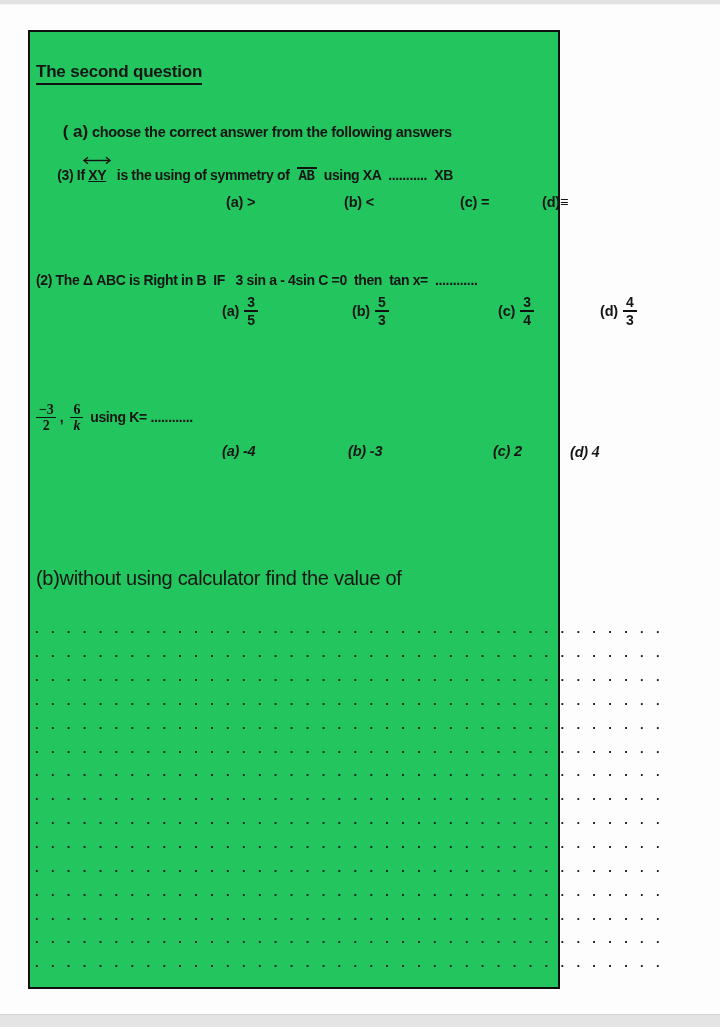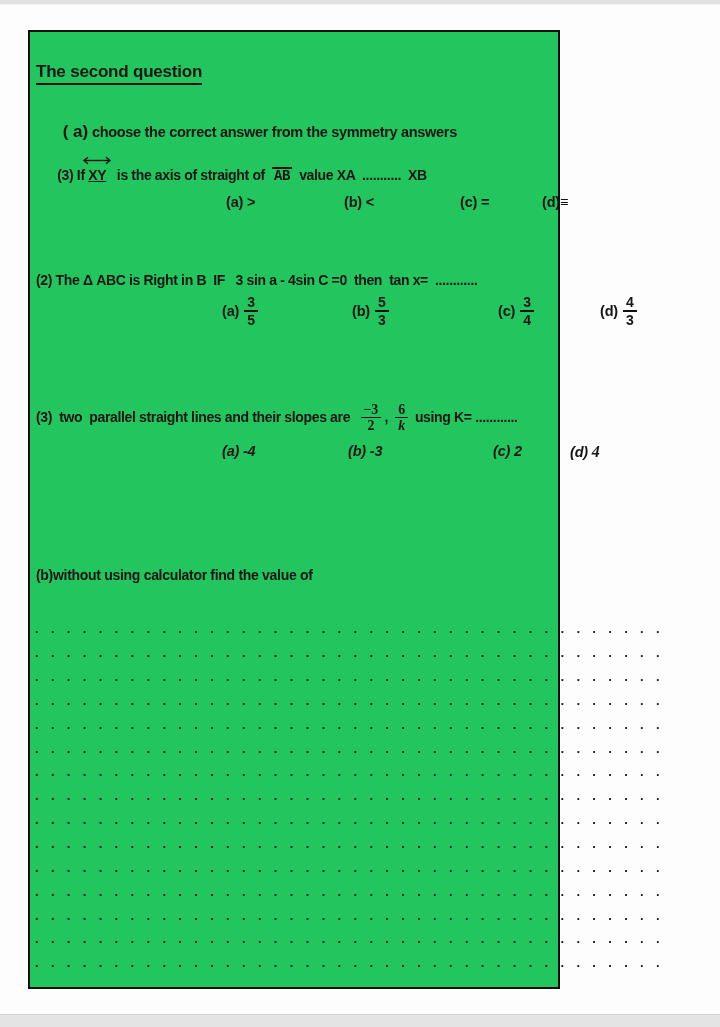--- a/index.html
+++ b/index.html
@@ -76,21 +76,21 @@
   .frac.serif .num { border-bottom-width: 1.5px; }
   .it { font-style: italic; }
   .math-serif { font-family: "Liberation Serif", serif; font-size: 16px; }
 
   .q3-line {
     position: absolute; left: 6px; top: 364px; height: 42px;
     display: flex; align-items: center;
     font-size: 14px; font-weight: 700; letter-spacing: -0.35px; white-space: pre;
   }
 
-  .b-head { left: 6px; top: 535px; font-size: 14px; font-weight: 700; letter-spacing: -0.3px; }
+  .b-head { left: 6px; top: 535px; font-size: 20px; font-weight: 400; letter-spacing: -0.3px; }
   .b-expr { left: 6px; top: 557px; font-size: 14.5px; font-weight: 700; letter-spacing: -0.2px; }
   .b-expr sup { font-size: 10px; vertical-align: 6px; }
 
   .answer-lines {
     position: absolute; left: 5px; top: 585px; width: 657px; height: 358px;
     overflow: hidden;
   }
   .dot-row {
     height: 23.85px; display: flex; align-items: center;
     font-size: 13px; font-weight: 700; color: #1a1a1a;
@@ -103,49 +103,49 @@
 
 <div class="stage">
 
   <div class="top-bar"></div>
 
   <div class="page">
 
     <div class="abs title">The second question</div>
 
     <div class="abs section-a">
-      <span class="big">( a)</span><span class="rest"> choose the correct answer from the symmetry answers</span>
+      <span class="big">( a)</span><span class="rest"> choose the correct answer from the following answers</span>
     </div>
 
     <div class="abs qline q1-line">
       <span>(3) If </span><span class="xy-wrap"><svg class="xy-arrow" width="30" height="9" viewBox="0 0 30 9">
             <line x1="2.5" y1="4.5" x2="27.5" y2="4.5" stroke="#111" stroke-width="1.4"></line>
             <path d="M6 1.2 L2 4.5 L6 7.8" fill="none" stroke="#111" stroke-width="1.4"></path>
             <path d="M24 1.2 L28 4.5 L24 7.8" fill="none" stroke="#111" stroke-width="1.4"></path>
-          </svg><span>XY</span></span><span>   is the axis of straight of  </span><span class="ab-overline"><span>AB</span></span><span>  value XA  ...........  XB</span>
+          </svg><span>XY</span></span><span>   is the using of symmetry of  </span><span class="ab-overline"><span>AB</span></span><span>  using XA  ...........  XB</span>
     </div>
 
     <div class="opt-row row-q1">
       <span class="opt" style="left:196px"><span>(a)</span> <span>&gt;</span></span>
       <span class="opt" style="left:314px"><span>(b)</span> <span>&lt;</span></span>
       <span class="opt" style="left:430px"><span>(c)</span> <span>=</span></span>
       <span class="opt" style="left:512px"><span>(d)</span><span>≡</span></span>
     </div>
 
     <div class="abs qline q2-line">(2) The Δ ABC is Right in B  IF   3 sin a - 4sin C =0  then  tan x=  ............</div>
 
     <div class="opt-row row-q2">
       <span class="opt frac-opt" style="left:192px"><span>(a)</span><span class="frac"><span class="num">3</span><span class="den">5</span></span></span>
       <span class="opt frac-opt" style="left:322px"><span>(b)</span><span class="frac"><span class="num">5</span><span class="den">3</span></span></span>
       <span class="opt frac-opt" style="left:468px"><span>(c)</span> <span class="frac"><span class="num">3</span><span class="den">4</span></span></span>
       <span class="opt frac-opt" style="left:570px"><span>(d)</span> <span class="frac"><span class="num">4</span><span class="den">3</span></span></span>
     </div>
 
     <div class="q3-line">
-      <span>(3)  two  parallel straight lines and their slopes are   </span><span class="frac serif"><span class="num">−3</span><span class="den">2</span></span><span> ,  </span><span class="frac serif"><span class="num">6</span><span class="den it">k</span></span><span>  using K= ............</span>
+      <span class="frac serif"><span class="num">−3</span><span class="den">2</span></span><span> ,  </span><span class="frac serif"><span class="num">6</span><span class="den it">k</span></span><span>  using K= ............</span>
     </div>
 
     <div class="opt-row row-q3">
       <span class="opt" style="left:192px"><span>(a)</span> <span>-4</span></span>
       <span class="opt" style="left:318px"><span>(b)</span> <span>-3</span></span>
       <span class="opt" style="left:463px"><span>(c)</span> <span>2</span></span>
       <span class="opt" style="left:540px"><span>(d)</span> <span class="math-serif">4</span></span>
     </div>
 
     <div class="abs b-head">(b)without using calculator find the value of</div>

